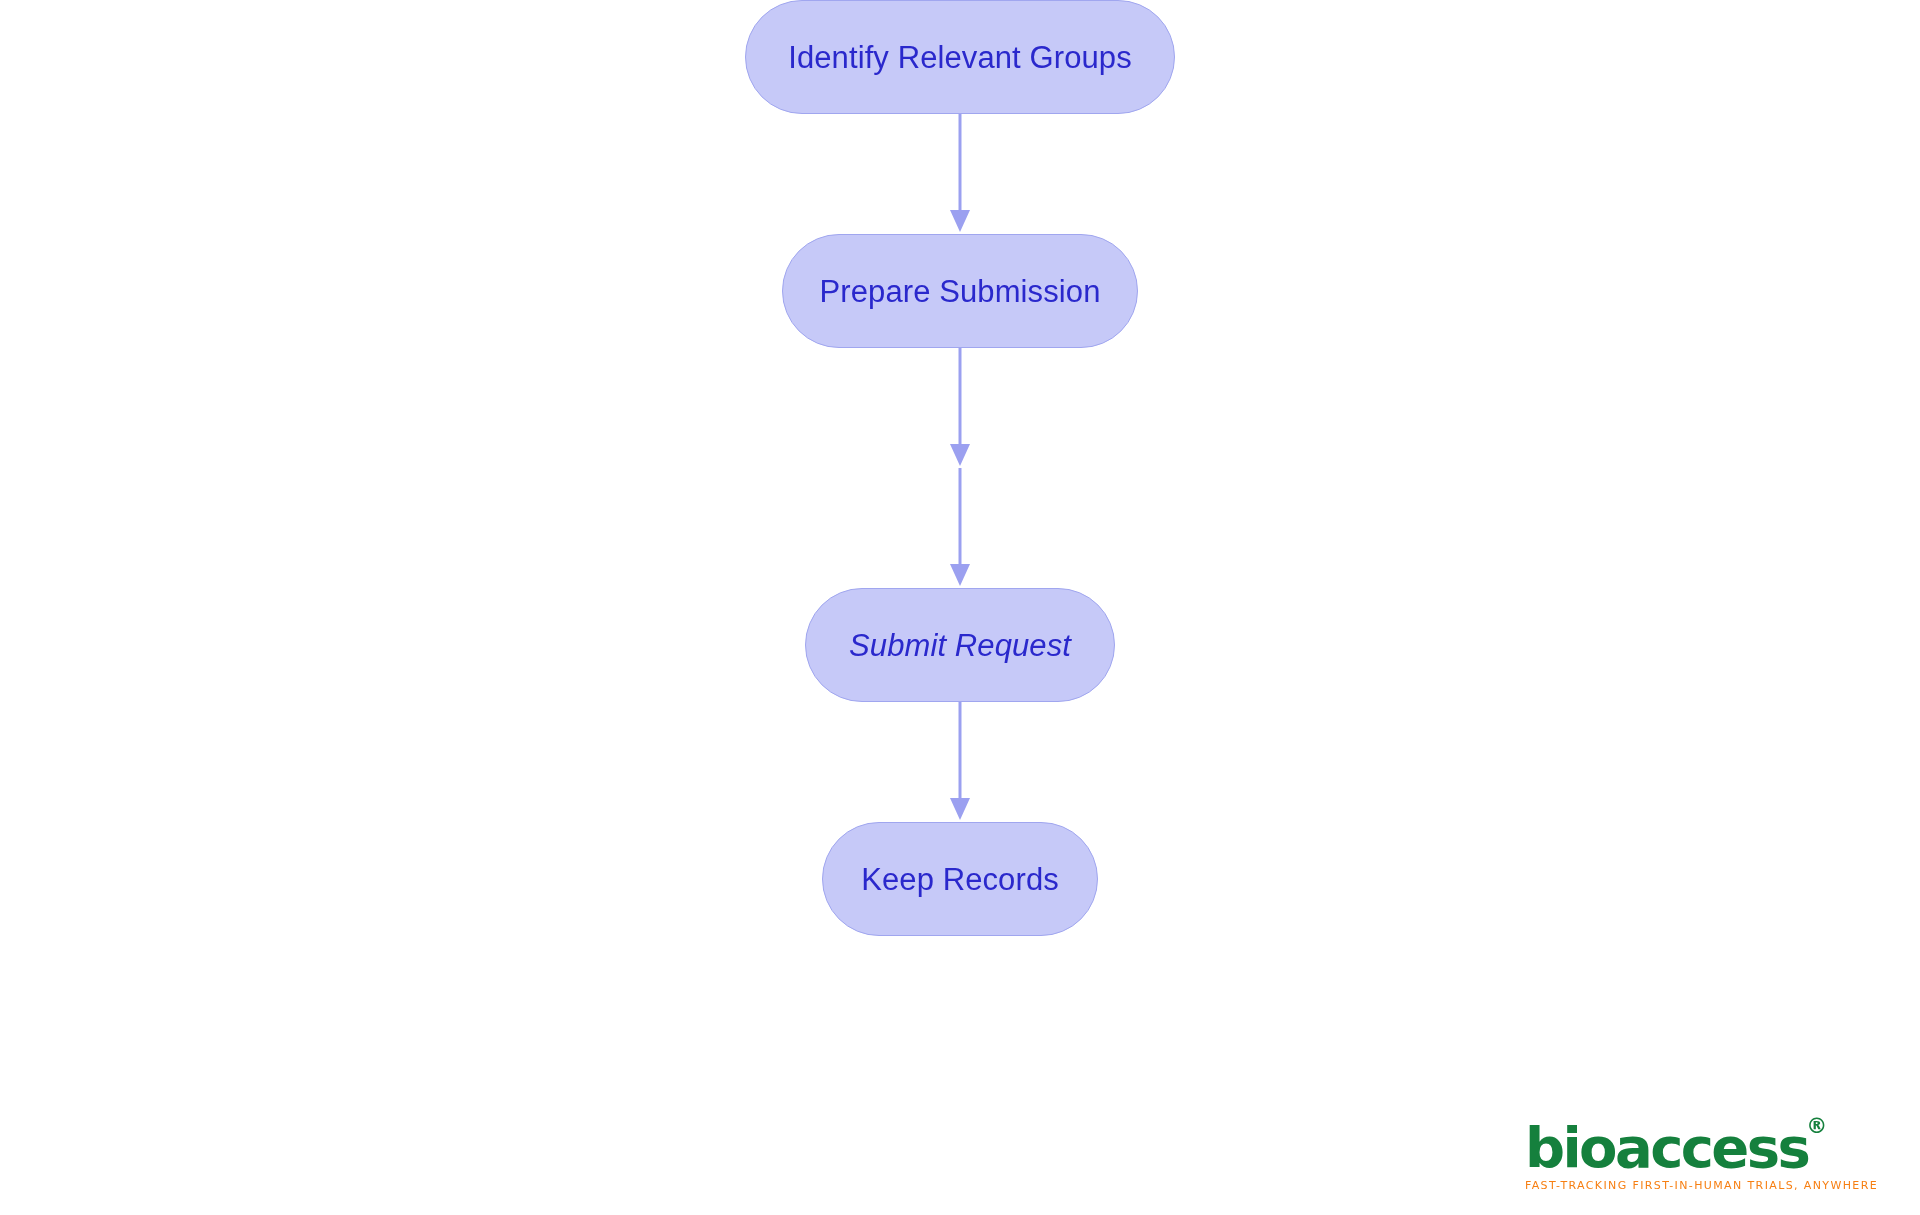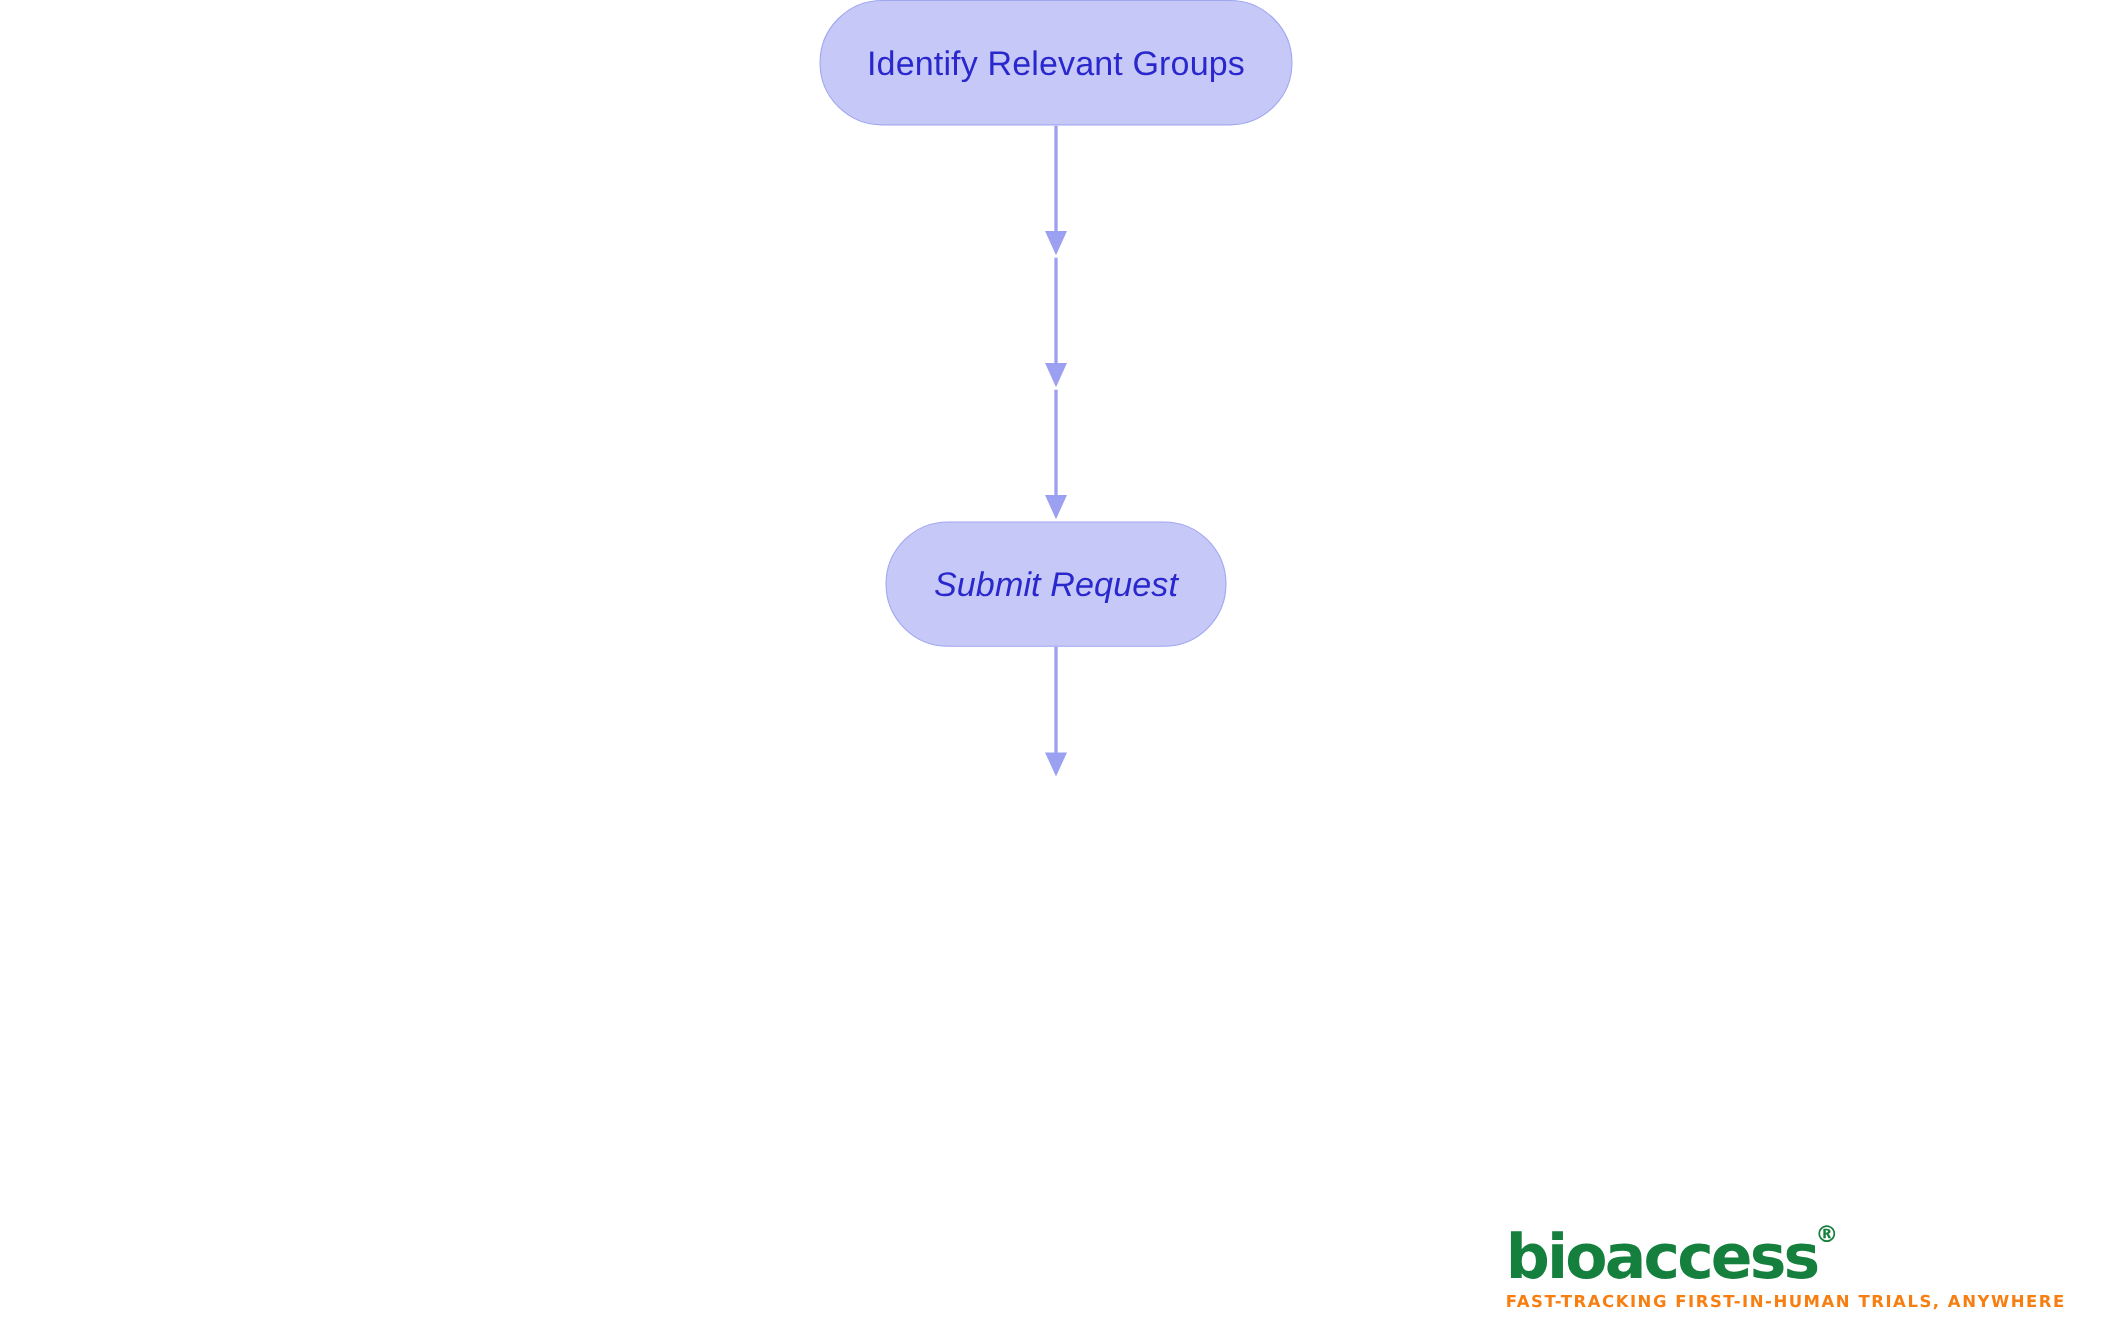--- a/index.html
+++ b/index.html
@@ -98,22 +98,22 @@
     top: -4px;
     right: -19px;
     font-size: 21px;
     font-weight: bold;
     letter-spacing: 0;
   }
   .logo-tagline {
     margin-top: 4px;
     color: #f77f12;
     font-family: "DejaVu Sans", sans-serif;
-    font-size: 15px;
-    font-weight: bold;
+    font-size: 11px;
+    font-weight: normal;
     letter-spacing: 1.38px;
     line-height: 1;
     white-space: nowrap;
   }
 </style>
 </head>
 <body>
 
 <div id="flowchart-canvas">
 
@@ -123,20 +123,25 @@
       <div class="node node-w1">
         <span class="node-label">Identify Relevant Groups</span>
       </div>
     </div>
 
     <svg class="connector" viewBox="0 0 24 120">
       <line x1="12" y1="0" x2="12" y2="102" stroke="#9ba0f0" stroke-width="3"></line>
       <polygon points="12,118 2,96 22,96" fill="#9ba0f0"></polygon>
     </svg>
 
+    <div class="flow-step">
+      <div class="node node-w2">
+        <span class="node-label">Prepare Submission</span>
+      </div>
+    </div>
 
     <svg class="connector" viewBox="0 0 24 120">
       <line x1="12" y1="0" x2="12" y2="102" stroke="#9ba0f0" stroke-width="3"></line>
       <polygon points="12,118 2,96 22,96" fill="#9ba0f0"></polygon>
     </svg>
 
 
     <svg class="connector" viewBox="0 0 24 120">
       <line x1="12" y1="0" x2="12" y2="102" stroke="#9ba0f0" stroke-width="3"></line>
       <polygon points="12,118 2,96 22,96" fill="#9ba0f0"></polygon>
@@ -146,20 +151,25 @@
       <div class="node node-w4">
         <span class="node-label">Submit Request</span>
       </div>
     </div>
 
     <svg class="connector" viewBox="0 0 24 120">
       <line x1="12" y1="0" x2="12" y2="102" stroke="#9ba0f0" stroke-width="3"></line>
       <polygon points="12,118 2,96 22,96" fill="#9ba0f0"></polygon>
     </svg>
 
+    <div class="flow-step">
+      <div class="node node-w5">
+        <span class="node-label">Keep Records</span>
+      </div>
+    </div>
 
   </div>
 
   <div class="logo">
     <div class="logo-wordmark">
       <span>bioaccess</span><span class="logo-reg">®</span>
     </div>
     <div class="logo-tagline">FAST-TRACKING FIRST-IN-HUMAN TRIALS, ANYWHERE</div>
   </div>
 

